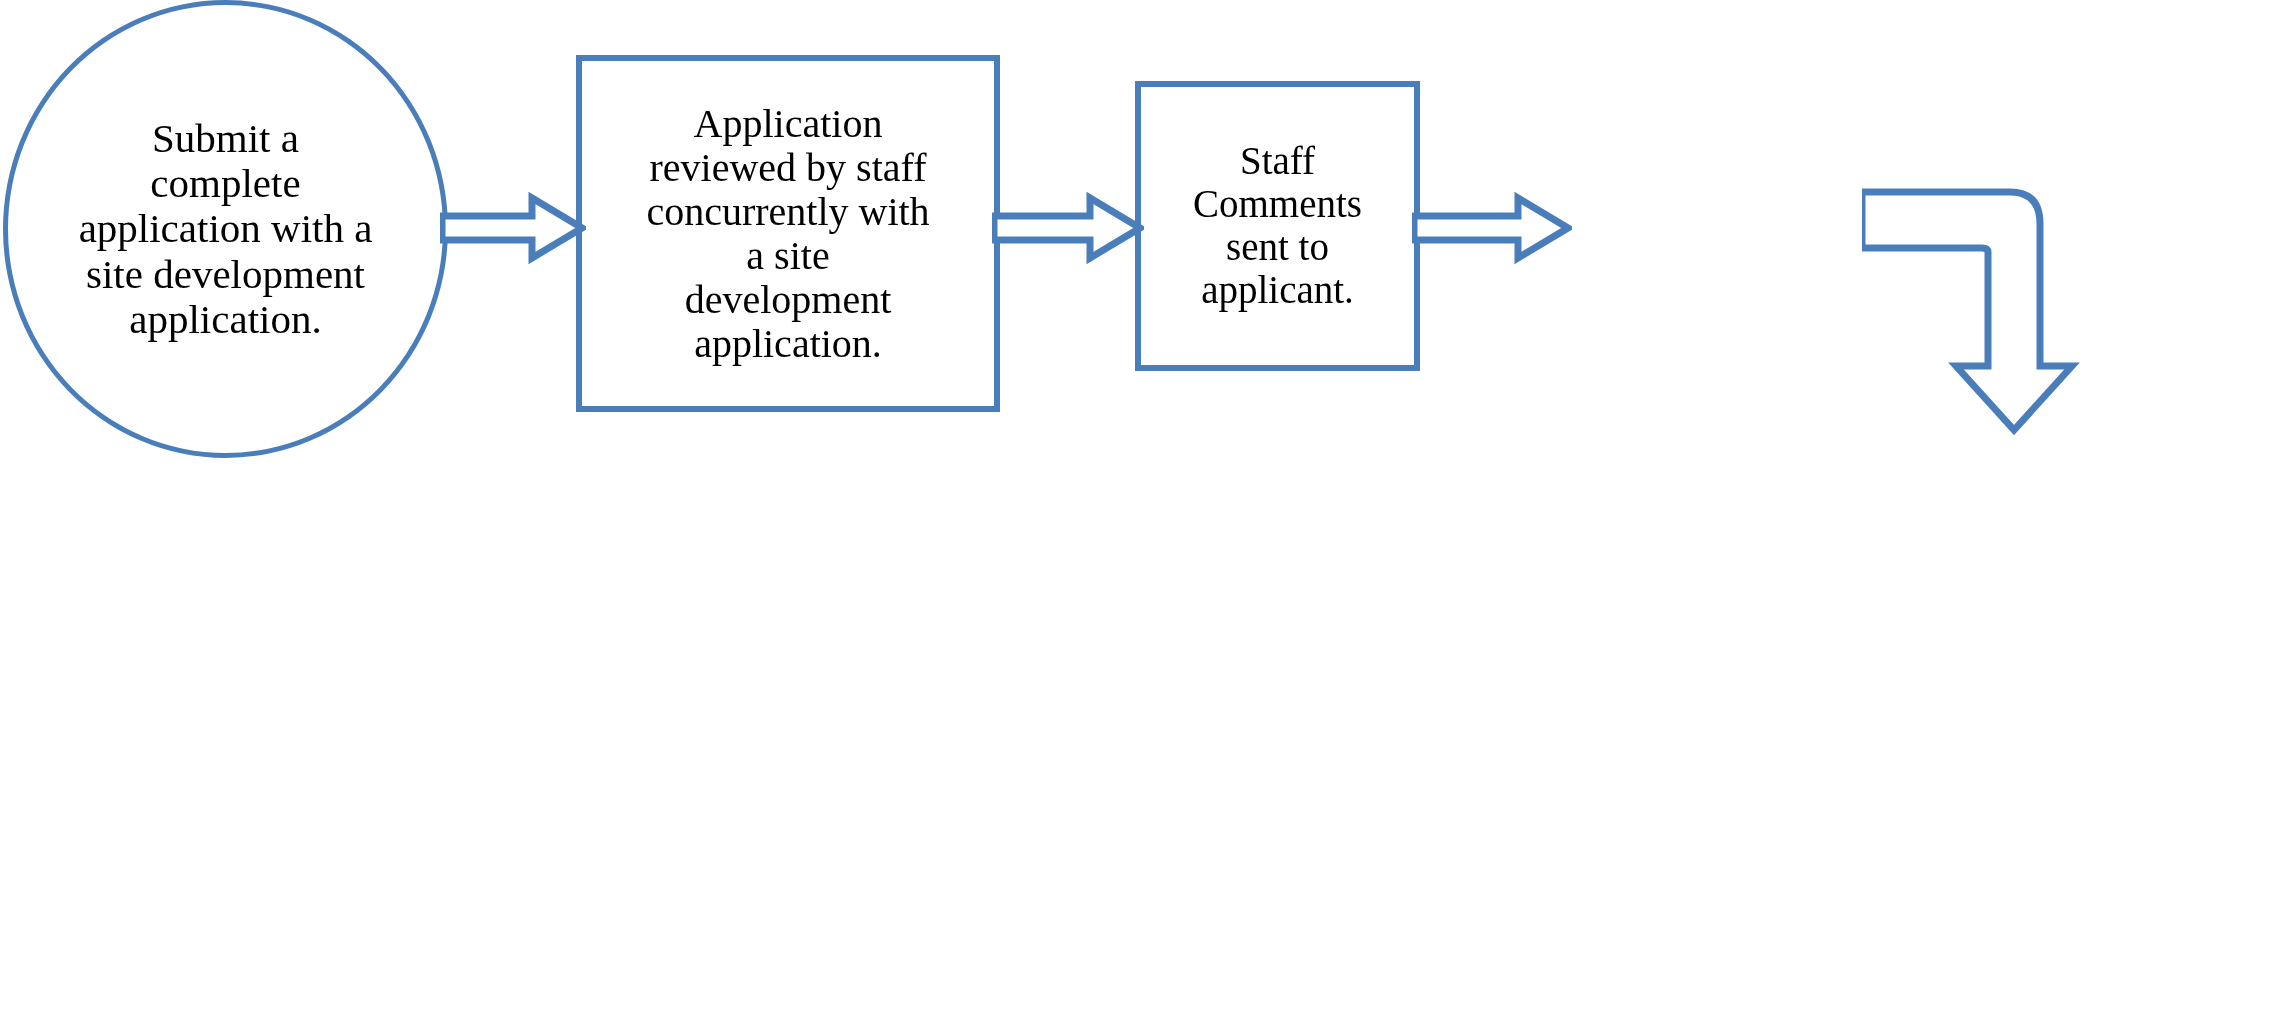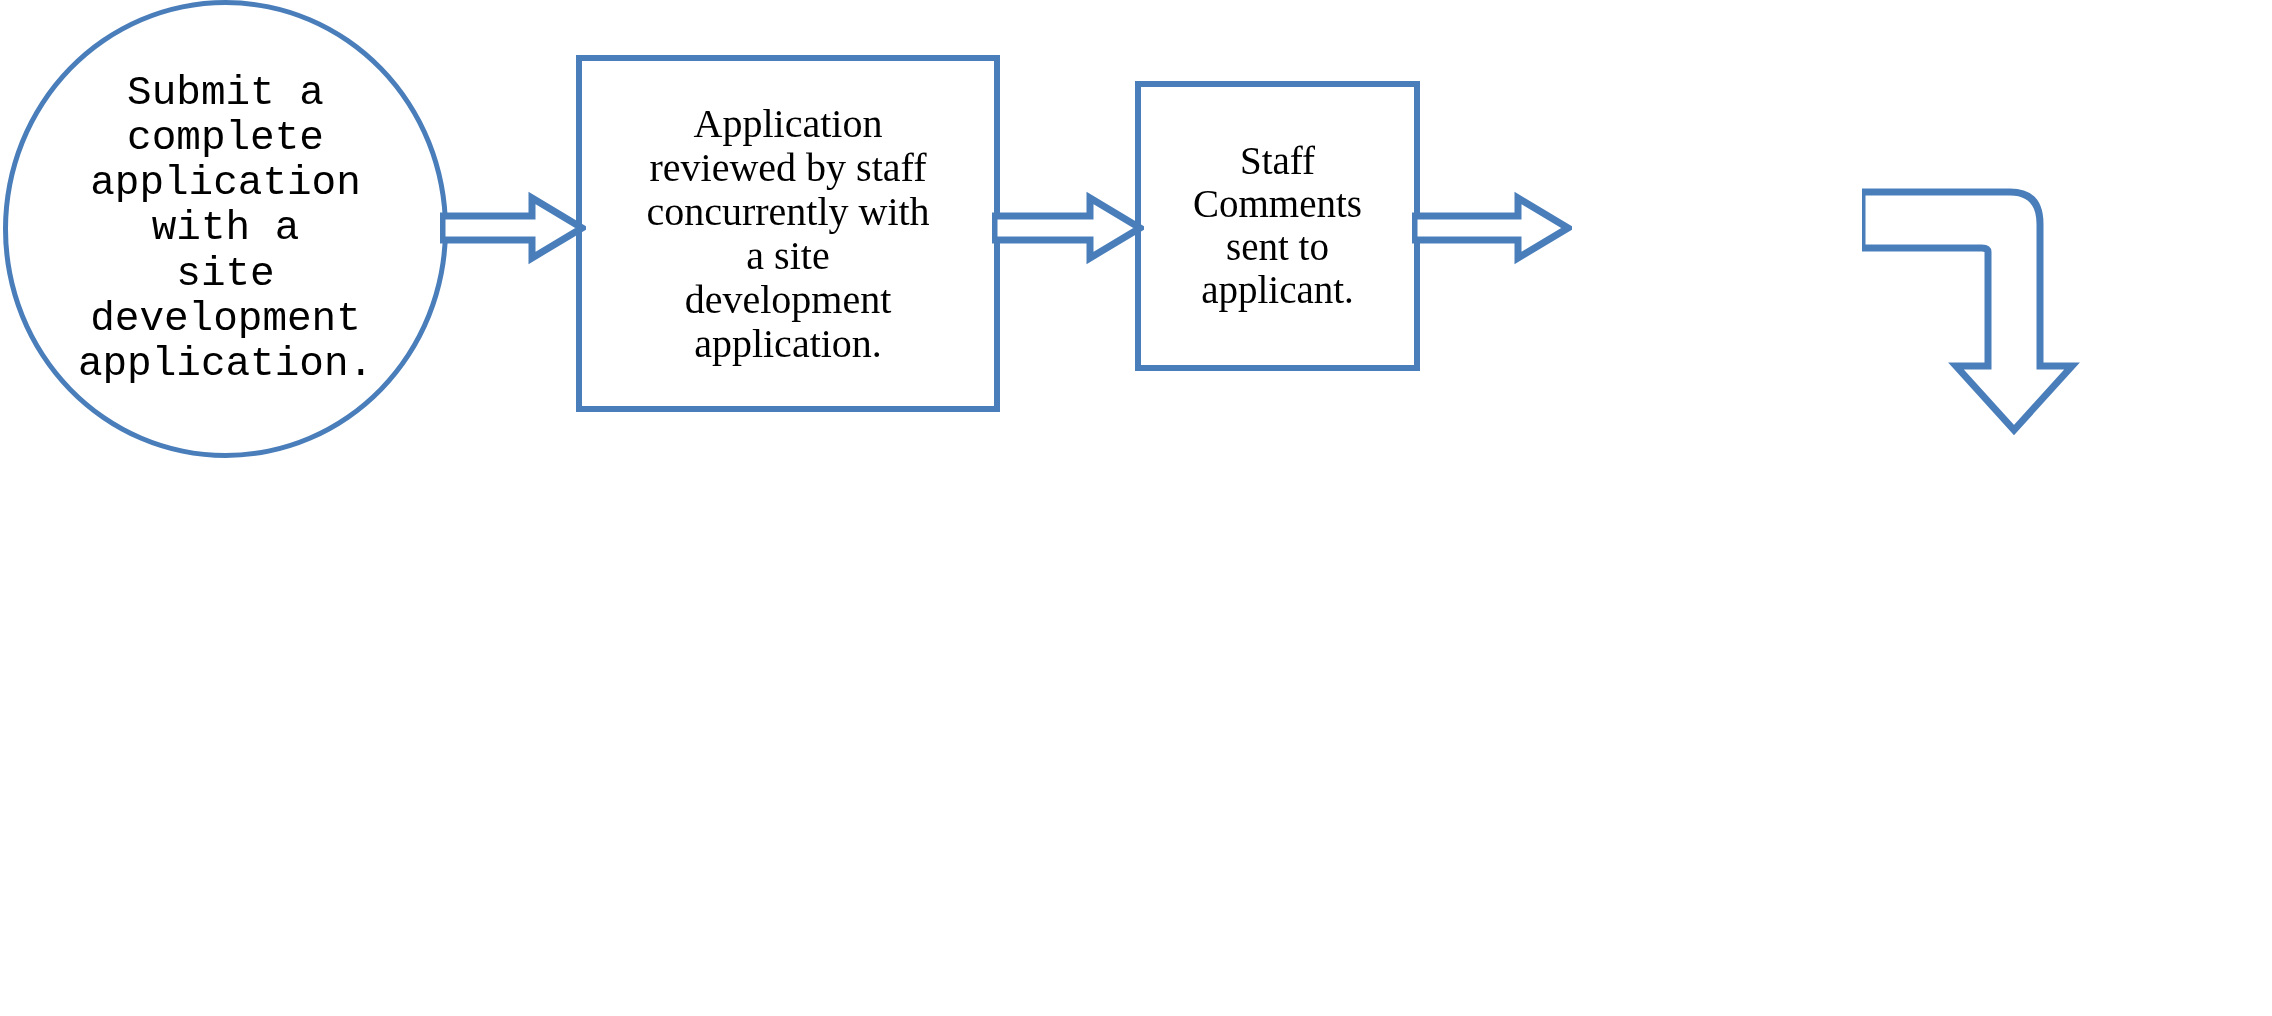--- a/index.html
+++ b/index.html
@@ -42,21 +42,20 @@
     border-radius: 50%;
   }
   .rect-node {
     border: 6px solid #4a7ebb;
   }
 
   
   #node-submit-application {
     left: 3px;  top: 0px;   width: 445px; height: 458px;
     font-size: 41px;
-    font-family: Liberation Mono, monospace;
   }
   #node-submit-application .label { padding: 0 34px; }
 
   #node-application-reviewed {
     left: 576px; top: 55px; width: 424px; height: 357px;
     font-size: 40px;
   }
   #node-application-reviewed .label { padding: 0 12px; }
 
   #node-staff-comments {

